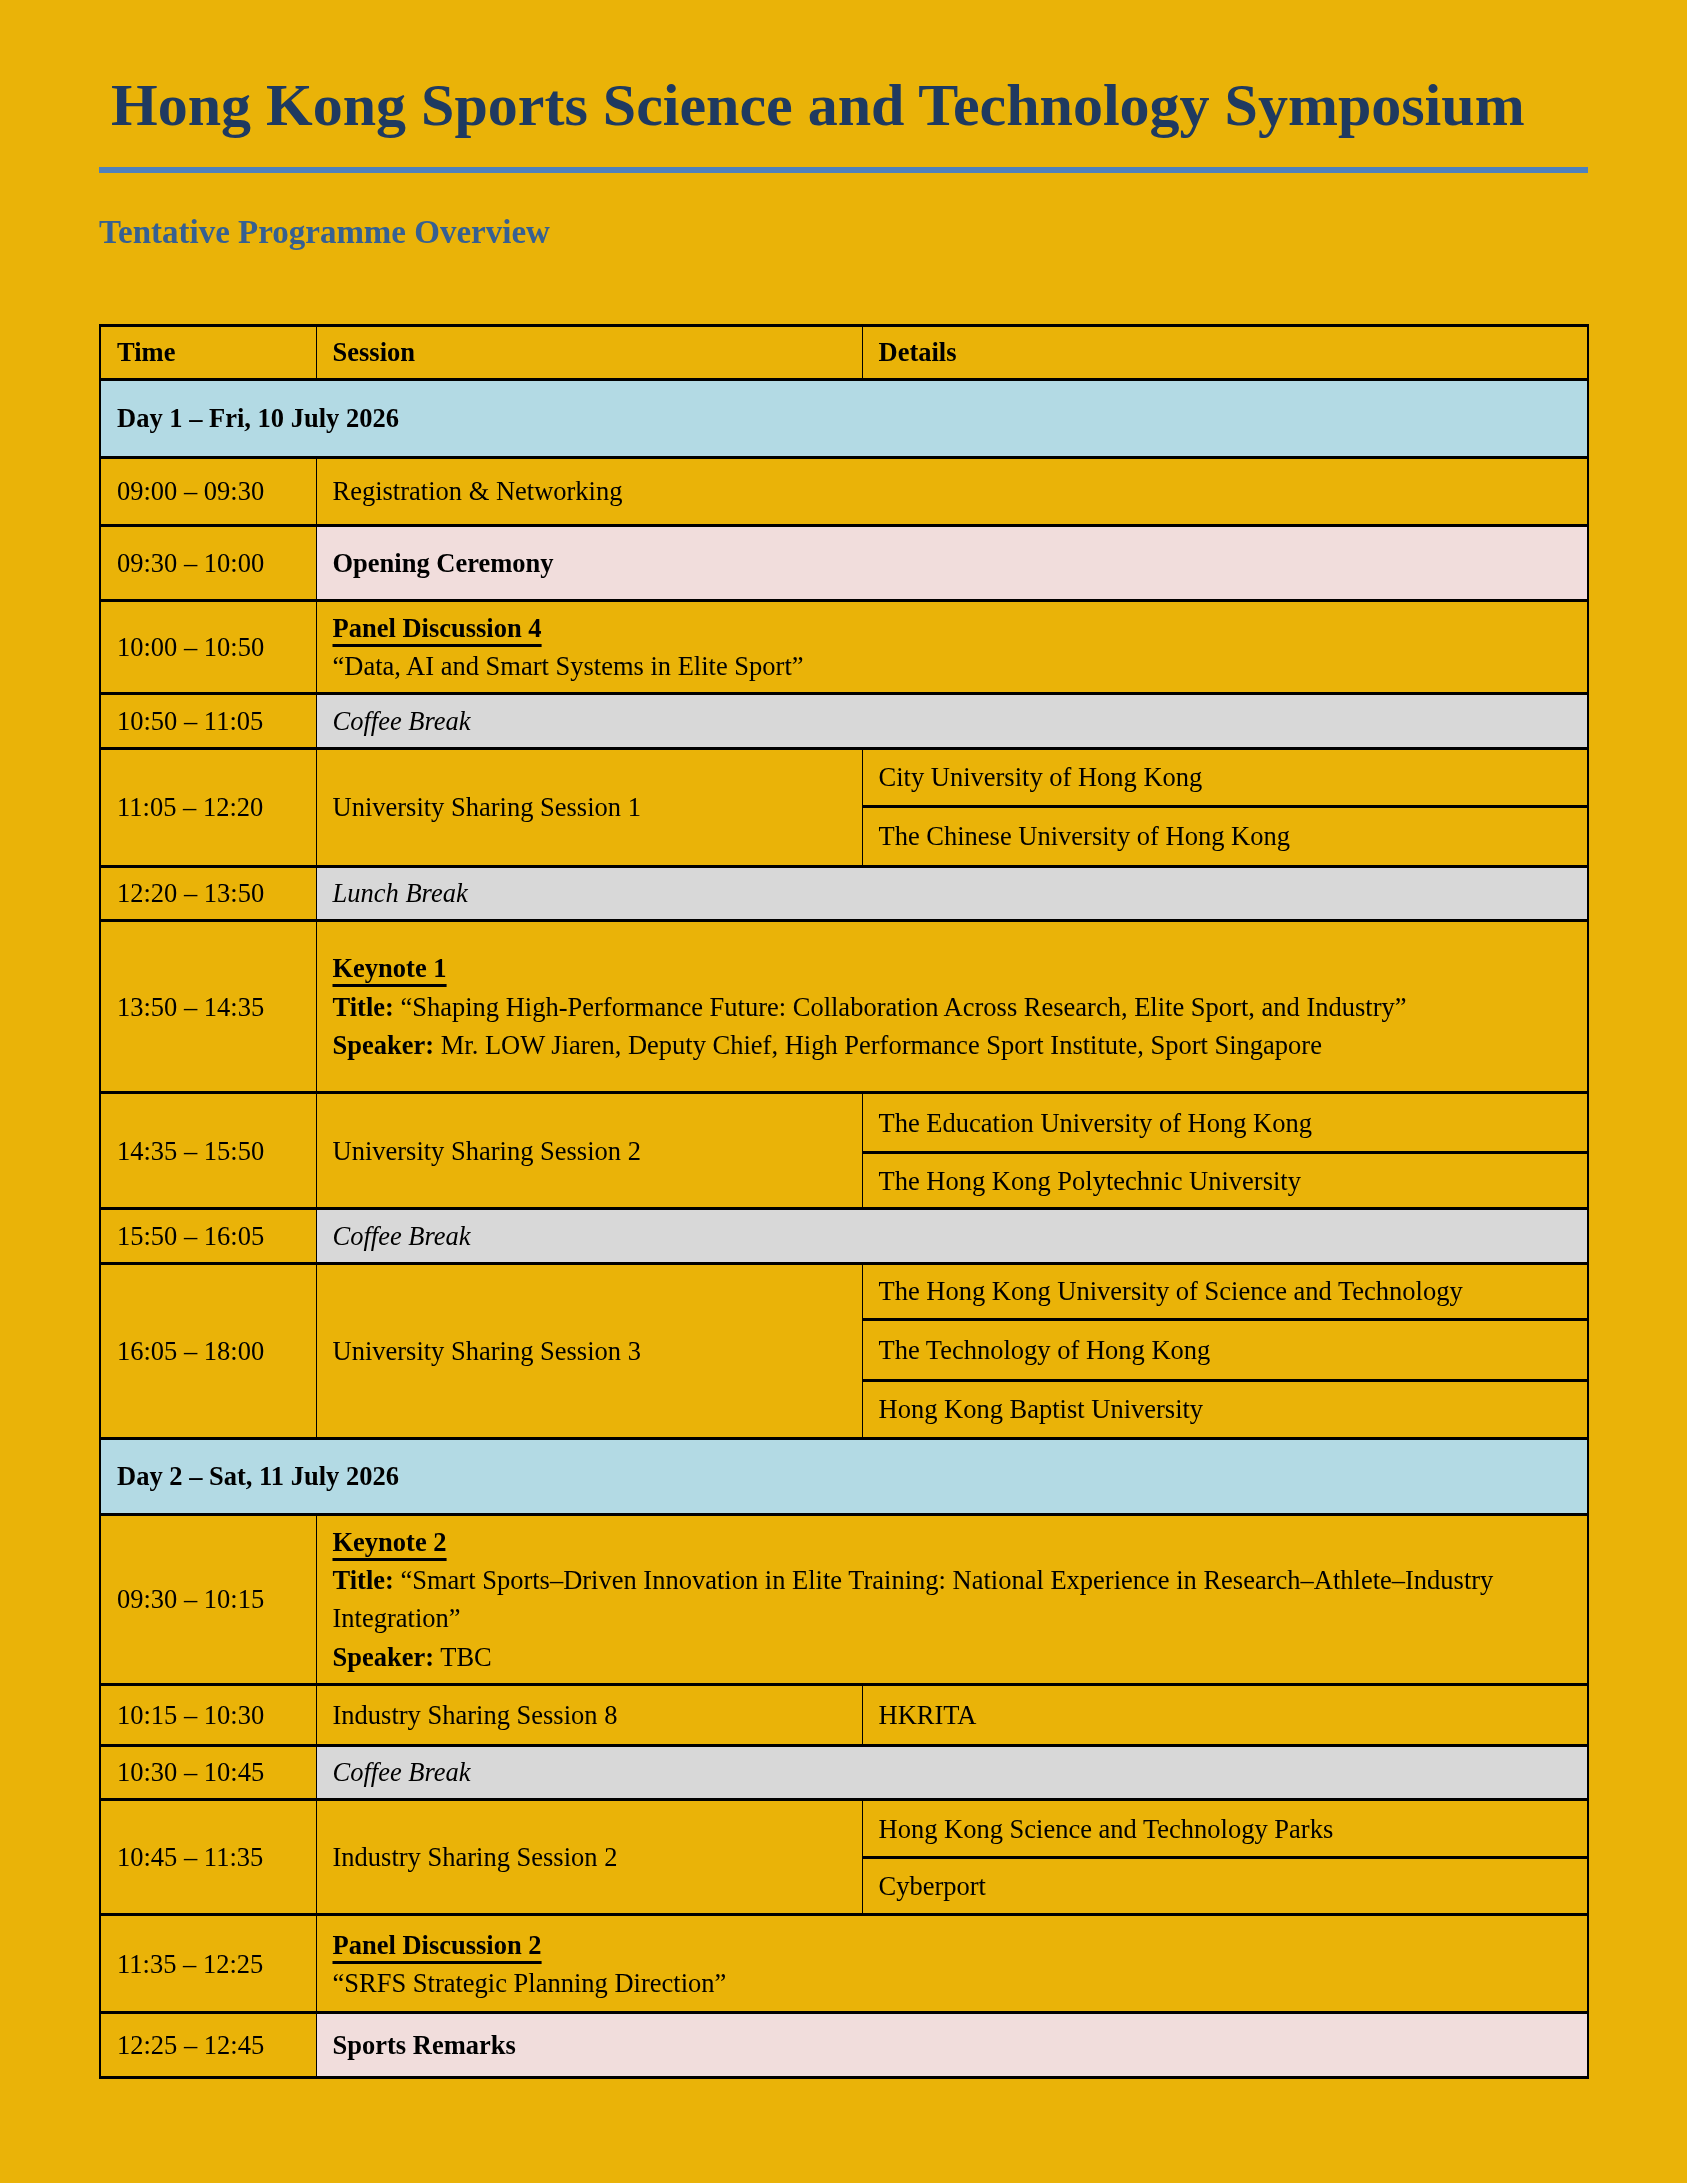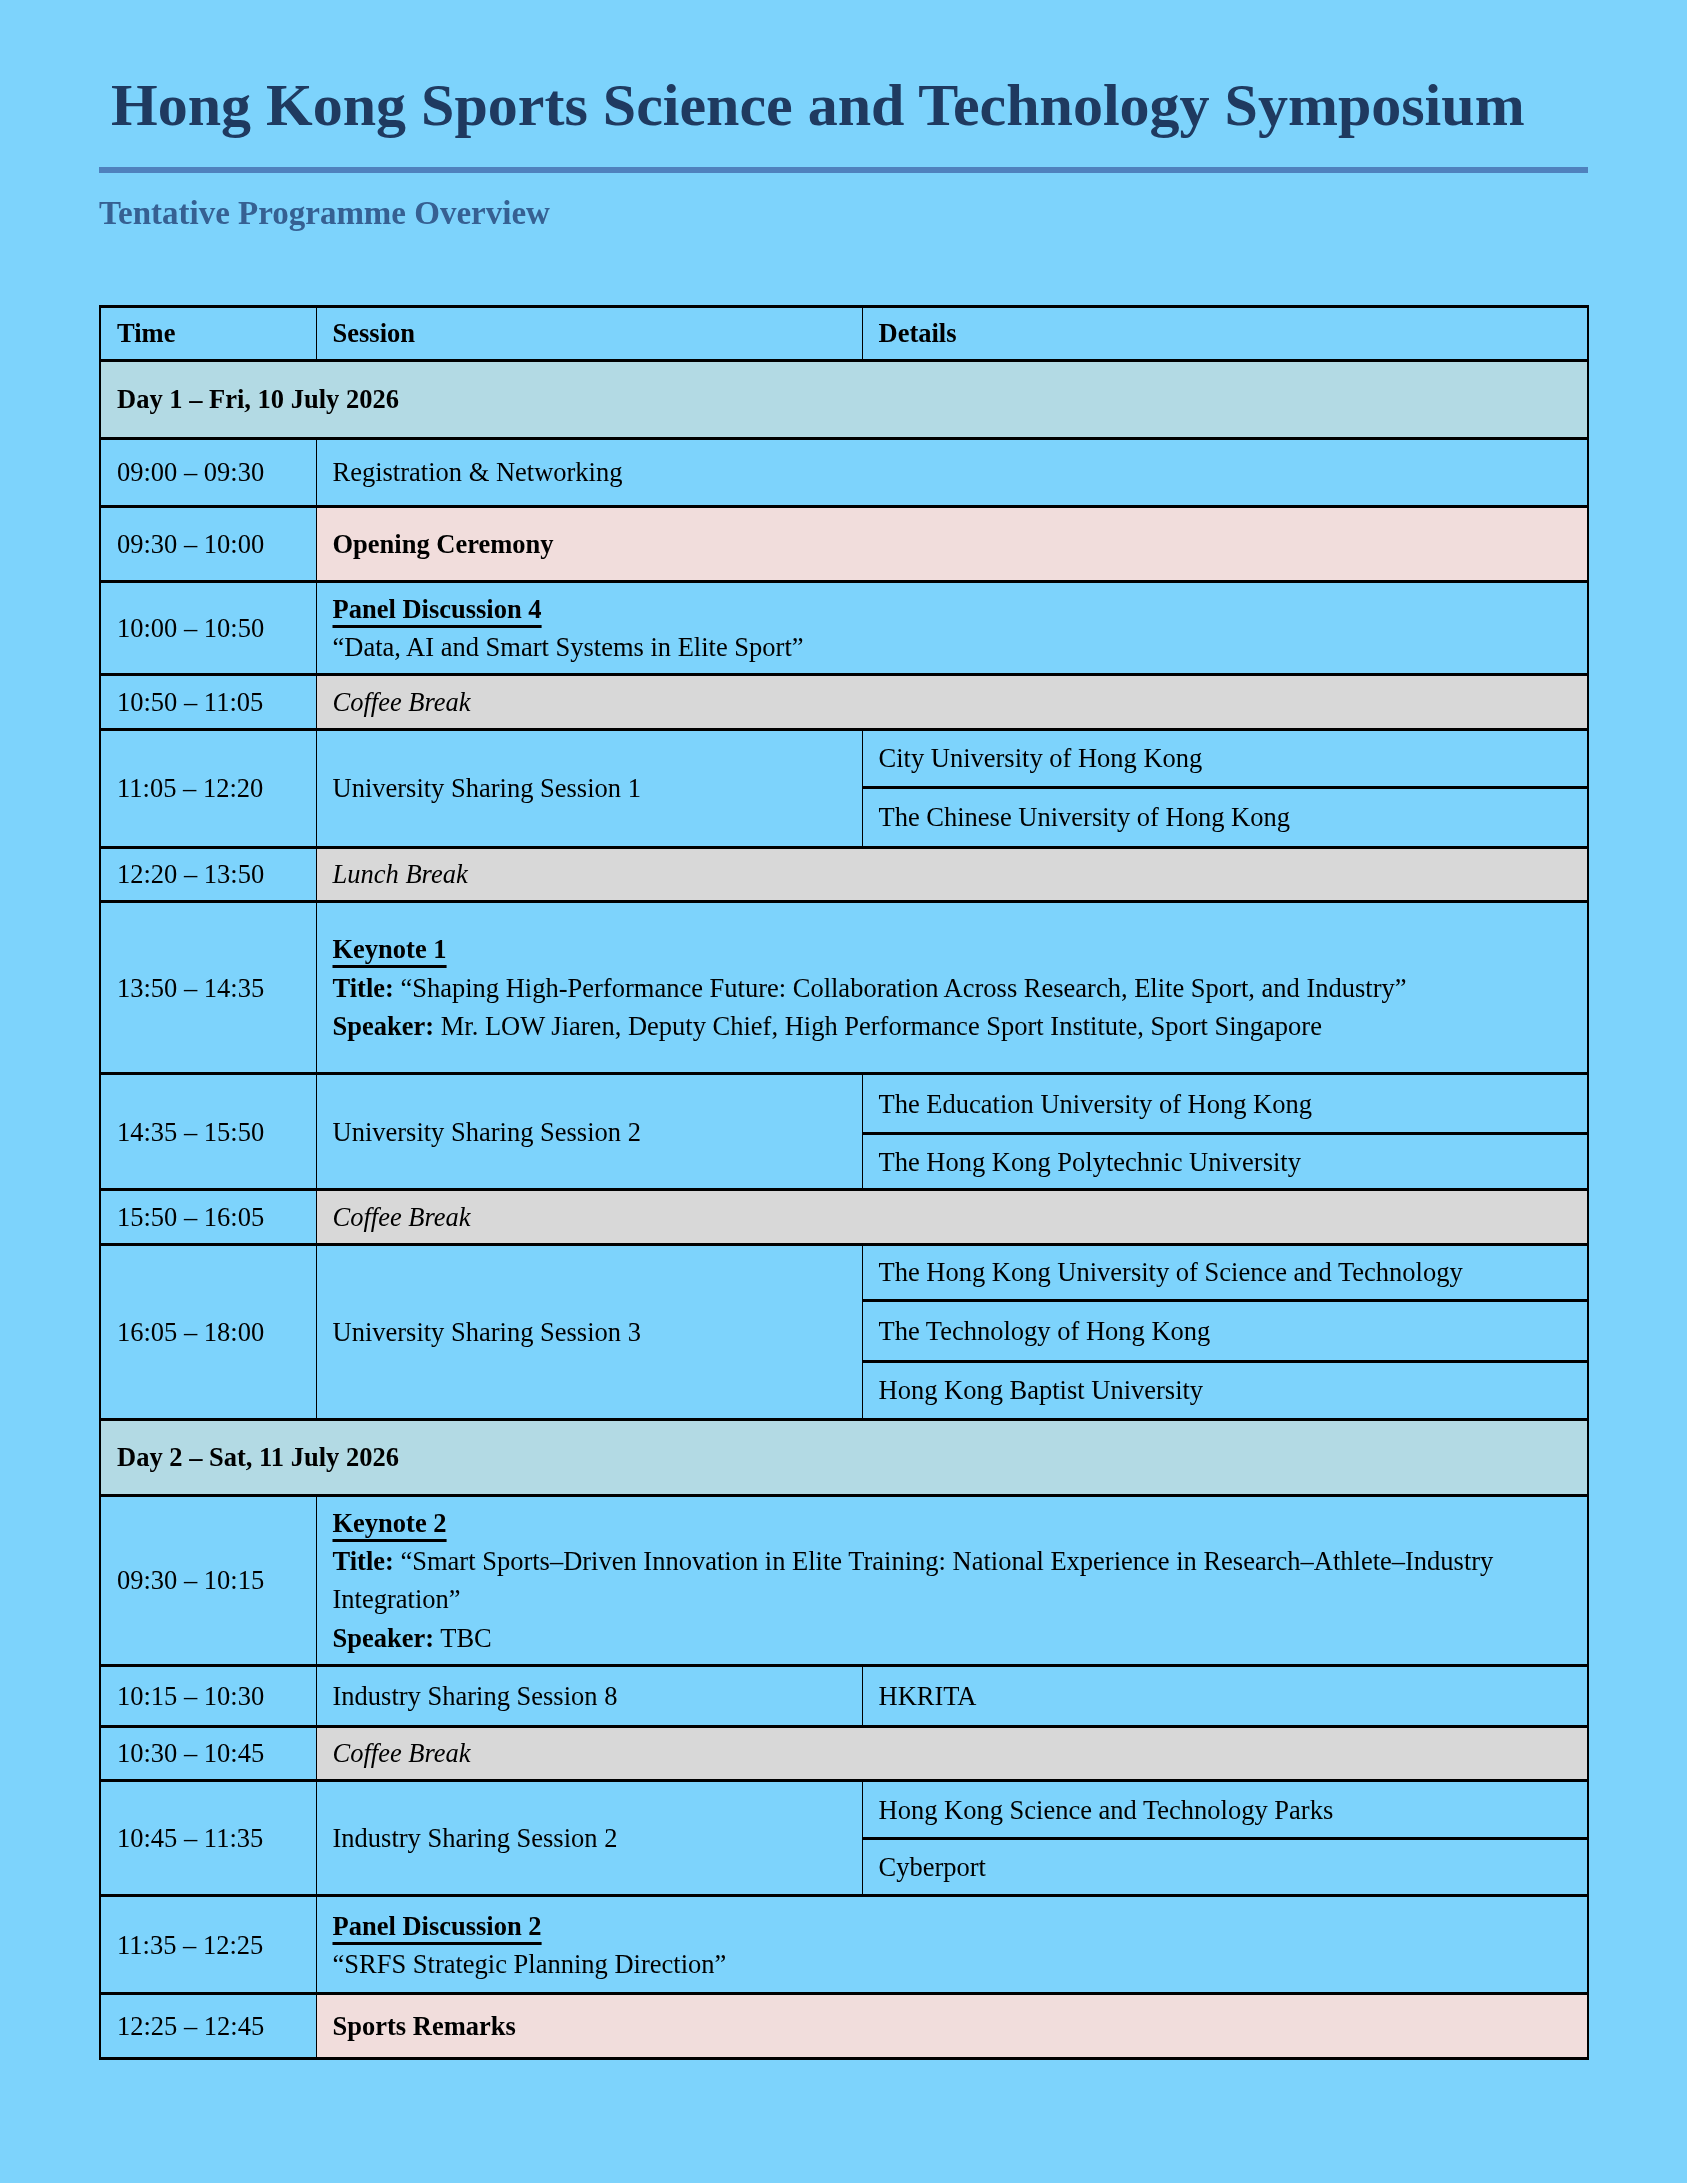--- a/index.html
+++ b/index.html
@@ -1,39 +1,39 @@
 <!DOCTYPE html>
 <html style="font-size:10.6px"><head>
 <meta charset="utf-8">
 <style>
   html,body { margin:0; padding:0; background:#ffffff; }
   .page {
     position:relative;
     width:1687px;
     height:2183px;
-    background:#7dd3fc;
+    background:#eab308;
     font-family:"Liberation Serif", serif;
     box-sizing:border-box;
     padding:71px 99px 0 99px;
     overflow:hidden;
   }
   .title-wrap {
     border-bottom:6px solid #4F81BD;
     padding:0 0 26.5px 12px;
   }
   .doc-title {
     margin:0;
     font-size:60px;
     font-weight:bold;
     color:#1F3A60;
     line-height:1.15;
     white-space:nowrap;
   }
   .doc-subtitle {
-    margin:22px 0 0 0;
+    margin:41px 0 0 0;
     font-size:33px;
     font-weight:bold;
     color:#366092;
   }
   table.programme {
     margin-top:73px;
     width:1489px;
     border-collapse:collapse;
     table-layout:fixed;
     border:2.6px solid #000;

